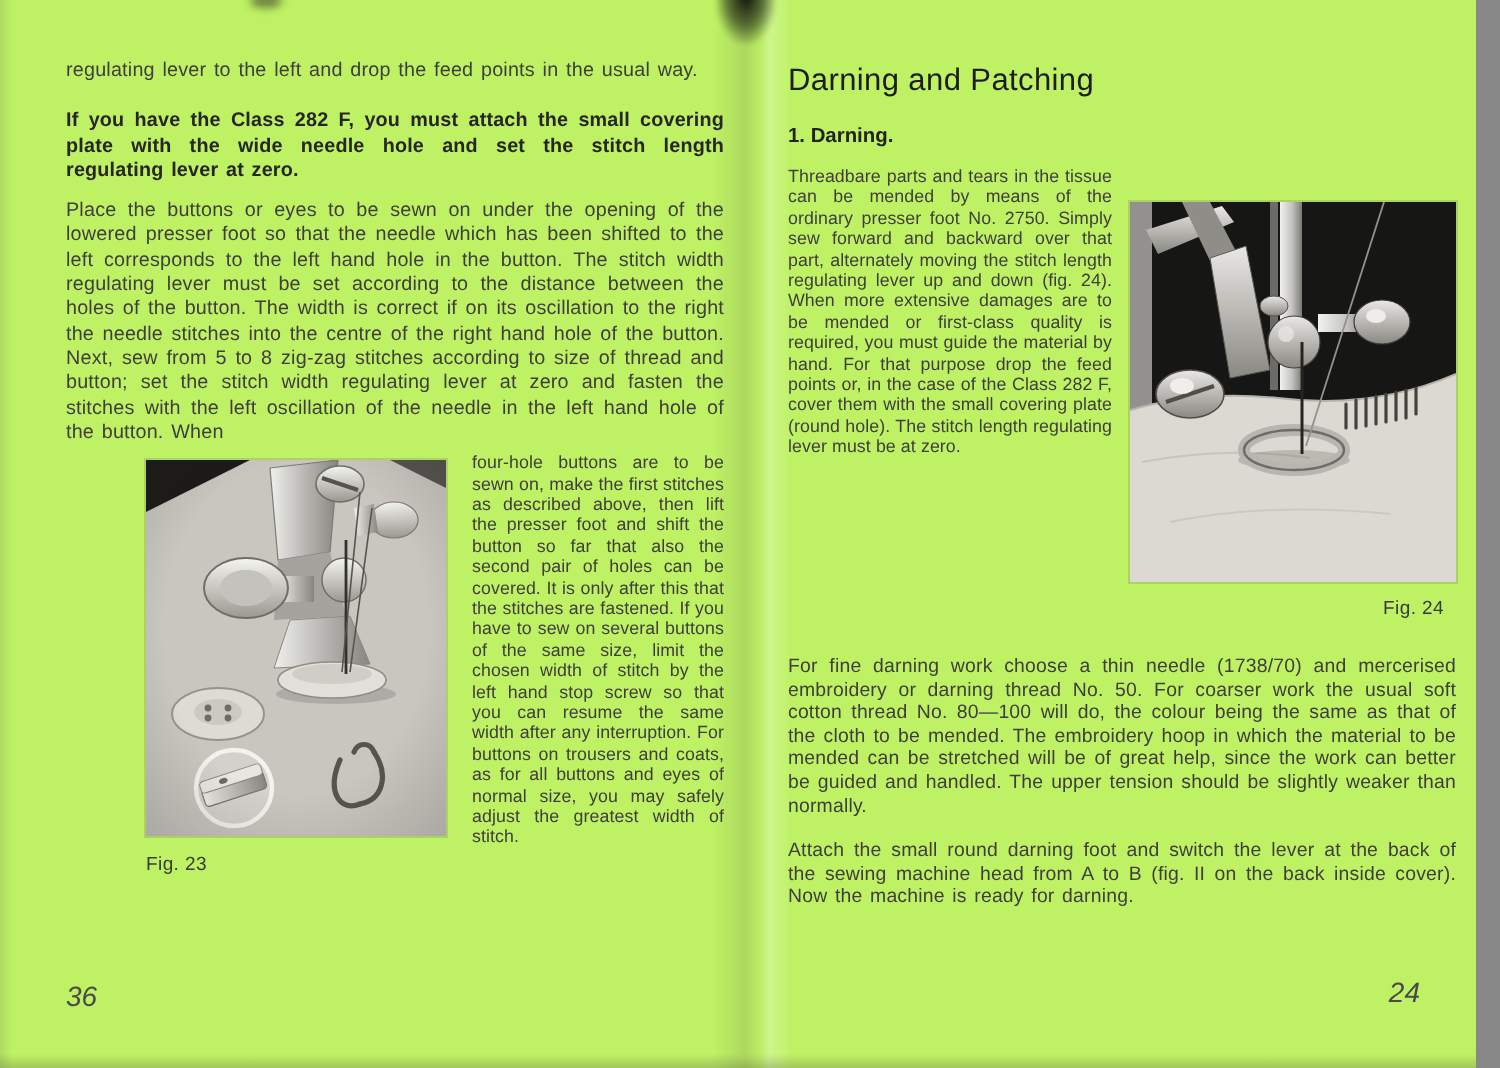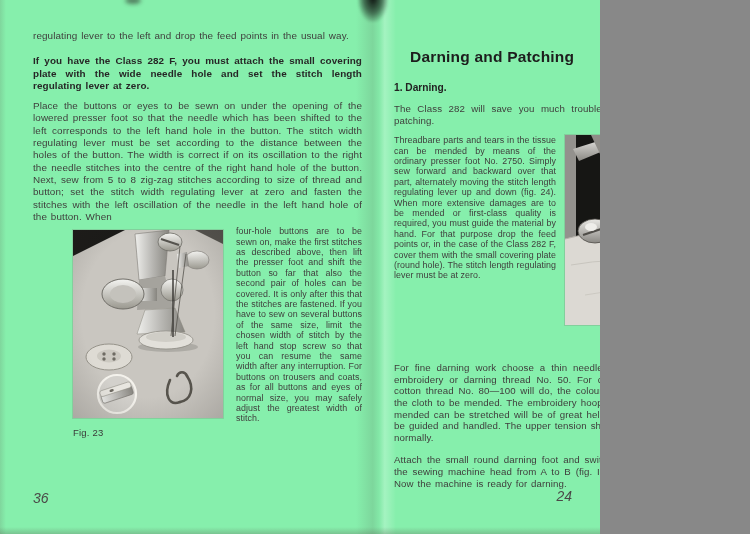--- a/index.html
+++ b/index.html
@@ -1,18 +1,18 @@
 <!DOCTYPE html>
 <html><head>
 <meta charset="utf-8">
 <style>
   html,body{margin:0;padding:0;background:#888;}
   #scan{
-    position:relative;width:600px;height:534px;overflow:hidden;
-    background:#86efac;
+    position:relative;width:738px;height:534px;overflow:hidden;
+    background:#bef264;
     font-family:"Liberation Sans", sans-serif;
     color:#3f3e3c;
   }
   
   .gutter{
     position:absolute;left:356px;top:0;width:40px;height:534px;pointer-events:none;
     background:linear-gradient(90deg, rgba(70,65,58,0) 0%, rgba(70,65,58,.14) 42%, rgba(70,65,58,.04) 58%, rgba(255,255,255,.25) 72%, rgba(70,65,58,0) 100%);
   }
   .gutter-blob{
     position:absolute;left:358px;top:-8px;width:30px;height:30px;pointer-events:none;
@@ -37,26 +37,26 @@
   .mt{margin-top:13px;}
   .mt-s{margin-top:8px;}
   .bold{font-weight:bold;color:#262626;}
   .narrow{font-size:8.9px;line-height:10.4px;text-align:justify;letter-spacing:.05px;}
 
   .wrapsec{margin-top:3px;overflow:visible;}
   .wrapsec::after{content:"";display:block;clear:both;}
 
   figure{margin:0;}
   .fig-left{float:left;width:150px;margin:4px 13px 0 0;padding-left:40px;}
-  .fig-right{float:right;width:163px;margin:0 0 4px 9px;}
+  .fig-right{float:right;width:163px;margin:18px 0 4px 9px;}
   .photo{display:block;line-height:0;box-shadow:0 0 0 1px rgba(120,116,108,.25);}
   figcaption{font-size:9.5px;color:#3a3938;margin-top:9px;letter-spacing:.2px;}
   .fig-right figcaption{text-align:right;margin-top:8px;padding-right:6px;}
 
-  .h1{font-size:15.5px;font-weight:bold;color:#1d1d1d;letter-spacing:.2px;margin:16px;}
+  .h1{font-size:15.5px;font-weight:normal;color:#1d1d1d;letter-spacing:.2px;margin:0;}
   .h2{font-size:10.2px;font-weight:bold;color:#222;margin:13px 0 0 0;}
   .r-body{font-size:9.7px;line-height:11.6px;text-align:justify;letter-spacing:.1px;word-spacing:1px;}
   .clear{clear:both;}
 
   .pagenum{position:absolute;font-size:14px;color:#4a4947;font-style:italic;}
   .pagenum.left{left:33px;top:490px;}
   .pagenum.right{right:28px;top:488px;}
 </style>
 </head>
 <body>
@@ -129,21 +129,20 @@
         </span>
         <figcaption>Fig. 23</figcaption>
       </figure>
       <p class="narrow">four-hole buttons are to be sewn on, make the first stitches as described above, then lift the presser foot and shift the button so far that also the second pair of holes can be covered. It is only after this that the stitches are fastened. If you have to sew on several buttons of the same size, limit the chosen width of stitch by the left hand stop screw so that you can resume the same width after any interruption. For buttons on trousers and coats, as for all buttons and eyes of normal size, you may safely adjust the greatest width of stitch.</p>
     </div>
   </div>
 
   <div class="page-right">
     <h1 class="h1">Darning and Patching</h1>
     <h2 class="h2">1. Darning.</h2>
-    <p class="r-body" style="margin-top:10px">The Class 282 will save you much trouble and work in darning and patching.</p>
 
     <div class="wrapsec" style="margin-top:9px">
       <figure class="fig-right">
         <span class="photo">
           <svg viewBox="0 0 163 190" width="163" height="190" xmlns="http://www.w3.org/2000/svg">
             <defs>
               <linearGradient id="m3" x1="0" y1="0" x2="1" y2="0">
                 <stop offset="0" stop-color="#f2f2f0"></stop>
                   <stop offset=".55" stop-color="#c3c2be"></stop>
                   <stop offset="1" stop-color="#7c7a75"></stop>

